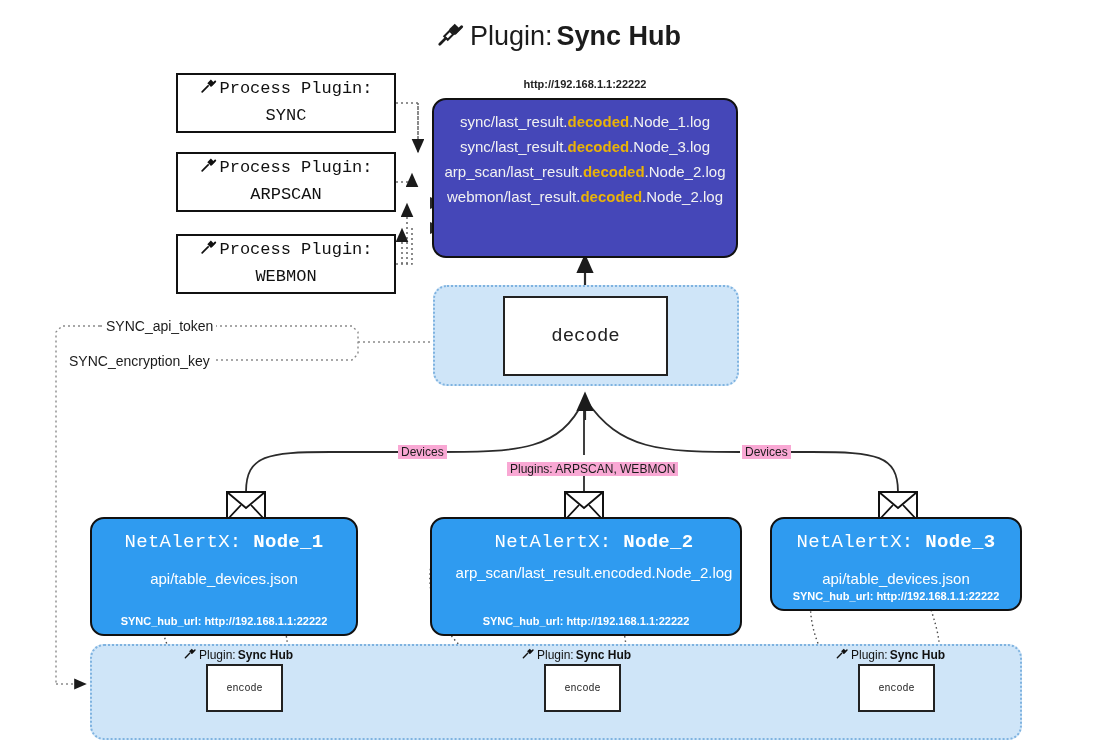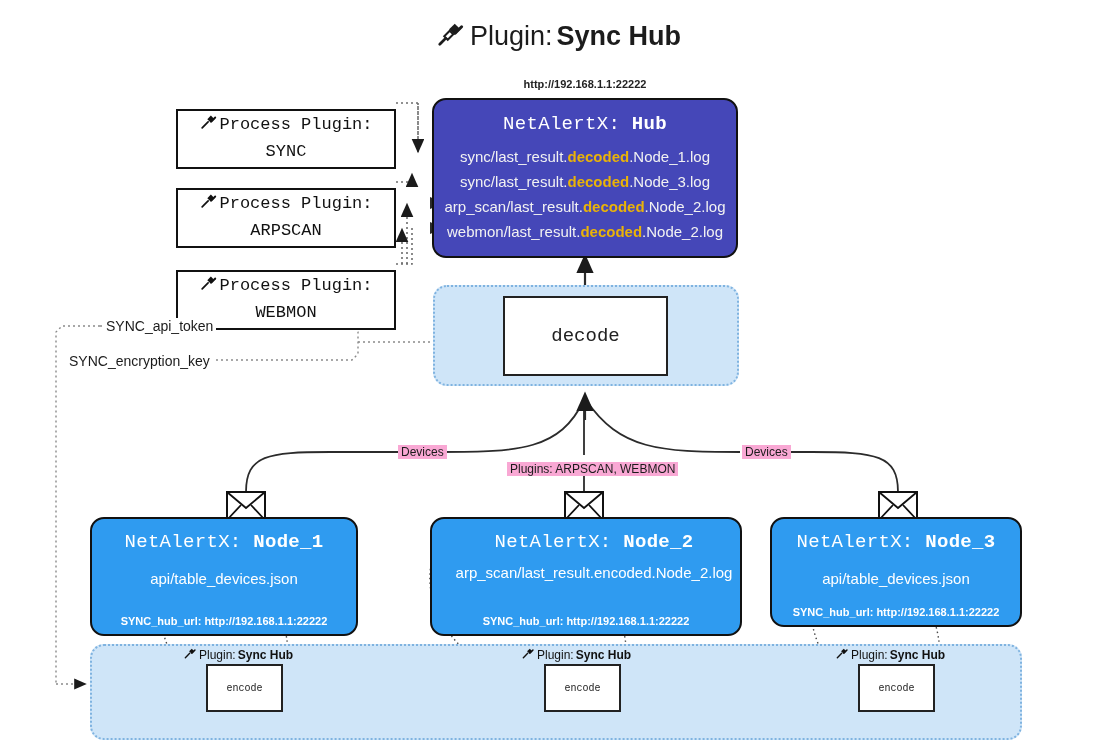--- a/index.html
+++ b/index.html
@@ -23,21 +23,20 @@
   #title .tbold{font-weight:bold;}
   .plug-ico{display:inline-block;vertical-align:middle;}
 
   
   .procbox{
     border:2px solid #111;background:#fff;
     font-family:"Liberation Mono", monospace;
     font-size:17px;line-height:1.45;color:#111;
     display:flex;flex-direction:column;align-items:center;justify-content:center;
     padding:6px 4px 8px 4px;
-    margin-top:36px;
   }
   .procbox .l1{display:flex;align-items:center;gap:1px;white-space:nowrap;}
   .procbox .l2{white-space:nowrap;}
 
   
   #hub{
     background:#4547b8;border:2px solid #111;border-radius:14px;
     color:#fff;overflow:hidden;
   }
   #hub .hub-title{
@@ -230,24 +229,20 @@
         </svg>
       </span>
       <span>Process Plugin:</span>
     </div>
     <div class="l2">WEBMON</div>
   </div>
 
   <div class="node" id="huburl" style="left:425px;top:78px;">http://192.168.1.1:22222</div>
 
   <div class="node" id="hub" style="left:432px;top:98px;width:306px;height:160px;">
-    <div class="hub-title">
-      <span>NetAlertX:</span>
-      <b>Hub</b>
-    </div>
     <div class="hub-lines">
       <div class="hub-line">
         <span>sync/last_result.</span><b>decoded</b><span>.Node_1.log</span>
       </div>
       <div class="hub-line">
         <span>sync/last_result.</span><b>decoded</b><span>.Node_3.log</span>
       </div>
       <div class="hub-line">
         <span>arp_scan/last_result.</span><b>decoded</b><span>.Node_2.log</span>
       </div>
@@ -306,21 +301,21 @@
       <span>NetAlertX:</span> <b>Node_2</b>
     </div>
     <div class="n-lines" style="margin-top:6px;">
       <div class="n-line">
         <span>arp_scan/last_result.</span><span>encoded</span><span>.Node_2.log</span>
       </div>
     </div>
     <div class="n-url">SYNC_hub_url: http://192.168.1.1:22222</div>
   </div>
 
-  <div class="node nodebox" style="left:770px;top:517px;width:252px;height:110px;">
+  <div class="node nodebox" style="left:770px;top:517px;width:252px;height:94px;">
     <div class="n-title">
       <span>NetAlertX:</span> <b>Node_3</b>
     </div>
     <div class="n-lines">
       <div class="n-line">
         <span>api/table_devices.json</span><span></span><span></span>
       </div>
     </div>
     <div class="n-url">SYNC_hub_url: http://192.168.1.1:22222</div>
   </div>

